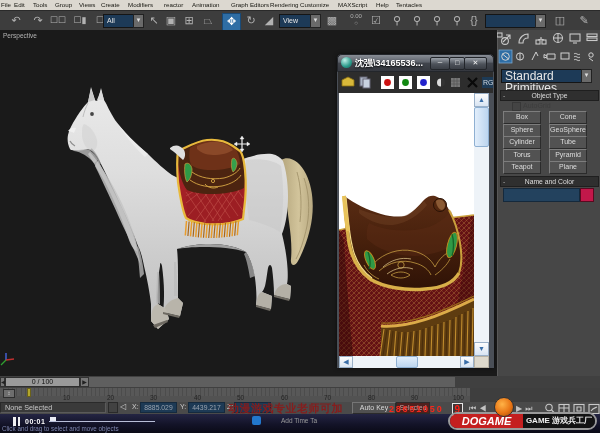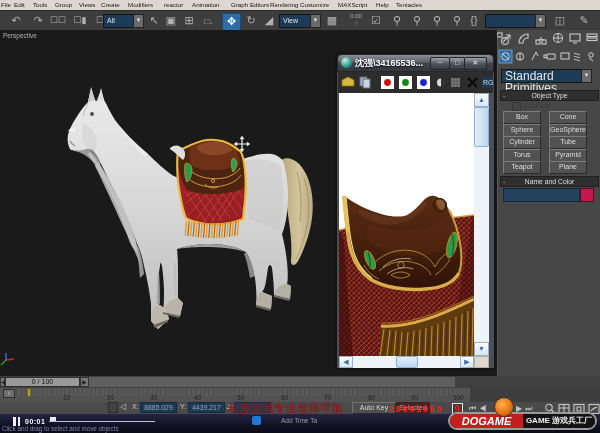--- a/index.html
+++ b/index.html
@@ -370,20 +370,21 @@
     <span class="rnum" style="left:281px;">60</span>
     <span class="rnum" style="left:324px;">70</span>
     <span class="rnum" style="left:368px;">80</span>
     <span class="rnum" style="left:411px;">90</span>
     <span class="rnum" style="left:453px;">100</span>
   <div class="abs" style="left:3px;top:1px;width:12px;height:9px;background:#6e6e6e;border:1px solid #2e2e2e;box-sizing:border-box;color:#ddd;font-size:6px;line-height:7px;text-align:center;">↕</div>
   <div class="abs" style="left:27px;top:0px;width:4px;height:9px;background:#b3a62c;border:1px solid #6a611a;box-sizing:border-box;"></div>
 </div>
 <div id="rulerR" class="abs"></div>
 <div id="status" class="abs">
+  <div class="abs" style="left:0;top:0px;width:106px;height:11px;background:#3a3a3a;border:1px solid #2a2a2a;border-bottom-color:#5a5a5a;border-right-color:#5a5a5a;box-sizing:border-box;color:#c8c8c8;font-size:7.2px;line-height:10px;padding-left:4px;">None Selected</div>
   <div class="abs" style="left:108px;top:0px;width:10px;height:11px;background:#424242;border:1px solid #2a2a2a;box-sizing:border-box;"></div>
   <div class="abs" style="left:120px;top:0px;width:10px;height:11px;color:#ccc;font-size:8px;line-height:10px;">◁</div>
   <div class="abs" style="left:132px;top:1px;color:#ccc;font-size:7px;">X:</div>
   <div class="abs" style="left:140px;top:0px;width:37px;height:11px;background:#1d3a55;border:1px solid #152a3e;box-sizing:border-box;color:#9aa4b0;font-size:6.8px;line-height:9px;text-align:center;">8885.029</div>
   <div class="abs" style="left:180px;top:1px;color:#ccc;font-size:7px;">Y:</div>
   <div class="abs" style="left:188px;top:0px;width:37px;height:11px;background:#1d3a55;border:1px solid #152a3e;box-sizing:border-box;color:#9aa4b0;font-size:6.8px;line-height:9px;text-align:center;">4439.217</div>
   <div class="abs" style="left:227px;top:1px;color:#ccc;font-size:7px;">Z:</div>
   <div class="abs" style="left:234px;top:0px;width:37px;height:11px;background:#1d3a55;border:1px solid #152a3e;box-sizing:border-box;"></div>
   <div class="abs" style="left:352px;top:0px;width:44px;height:12px;background:#505050;border-top:1px solid #757575;border-left:1px solid #757575;border-right:1px solid #2b2b2b;border-bottom:1px solid #2b2b2b;box-sizing:border-box;color:#d8d8d8;font-size:7px;line-height:10px;text-align:center;">Auto Key</div>
   <div class="abs" style="left:396px;top:0px;width:34px;height:12px;background:#50201e;border:1px solid #2b2b2b;box-sizing:border-box;color:#c8a8a8;font-size:7px;line-height:10px;text-align:center;">Selected</div>

